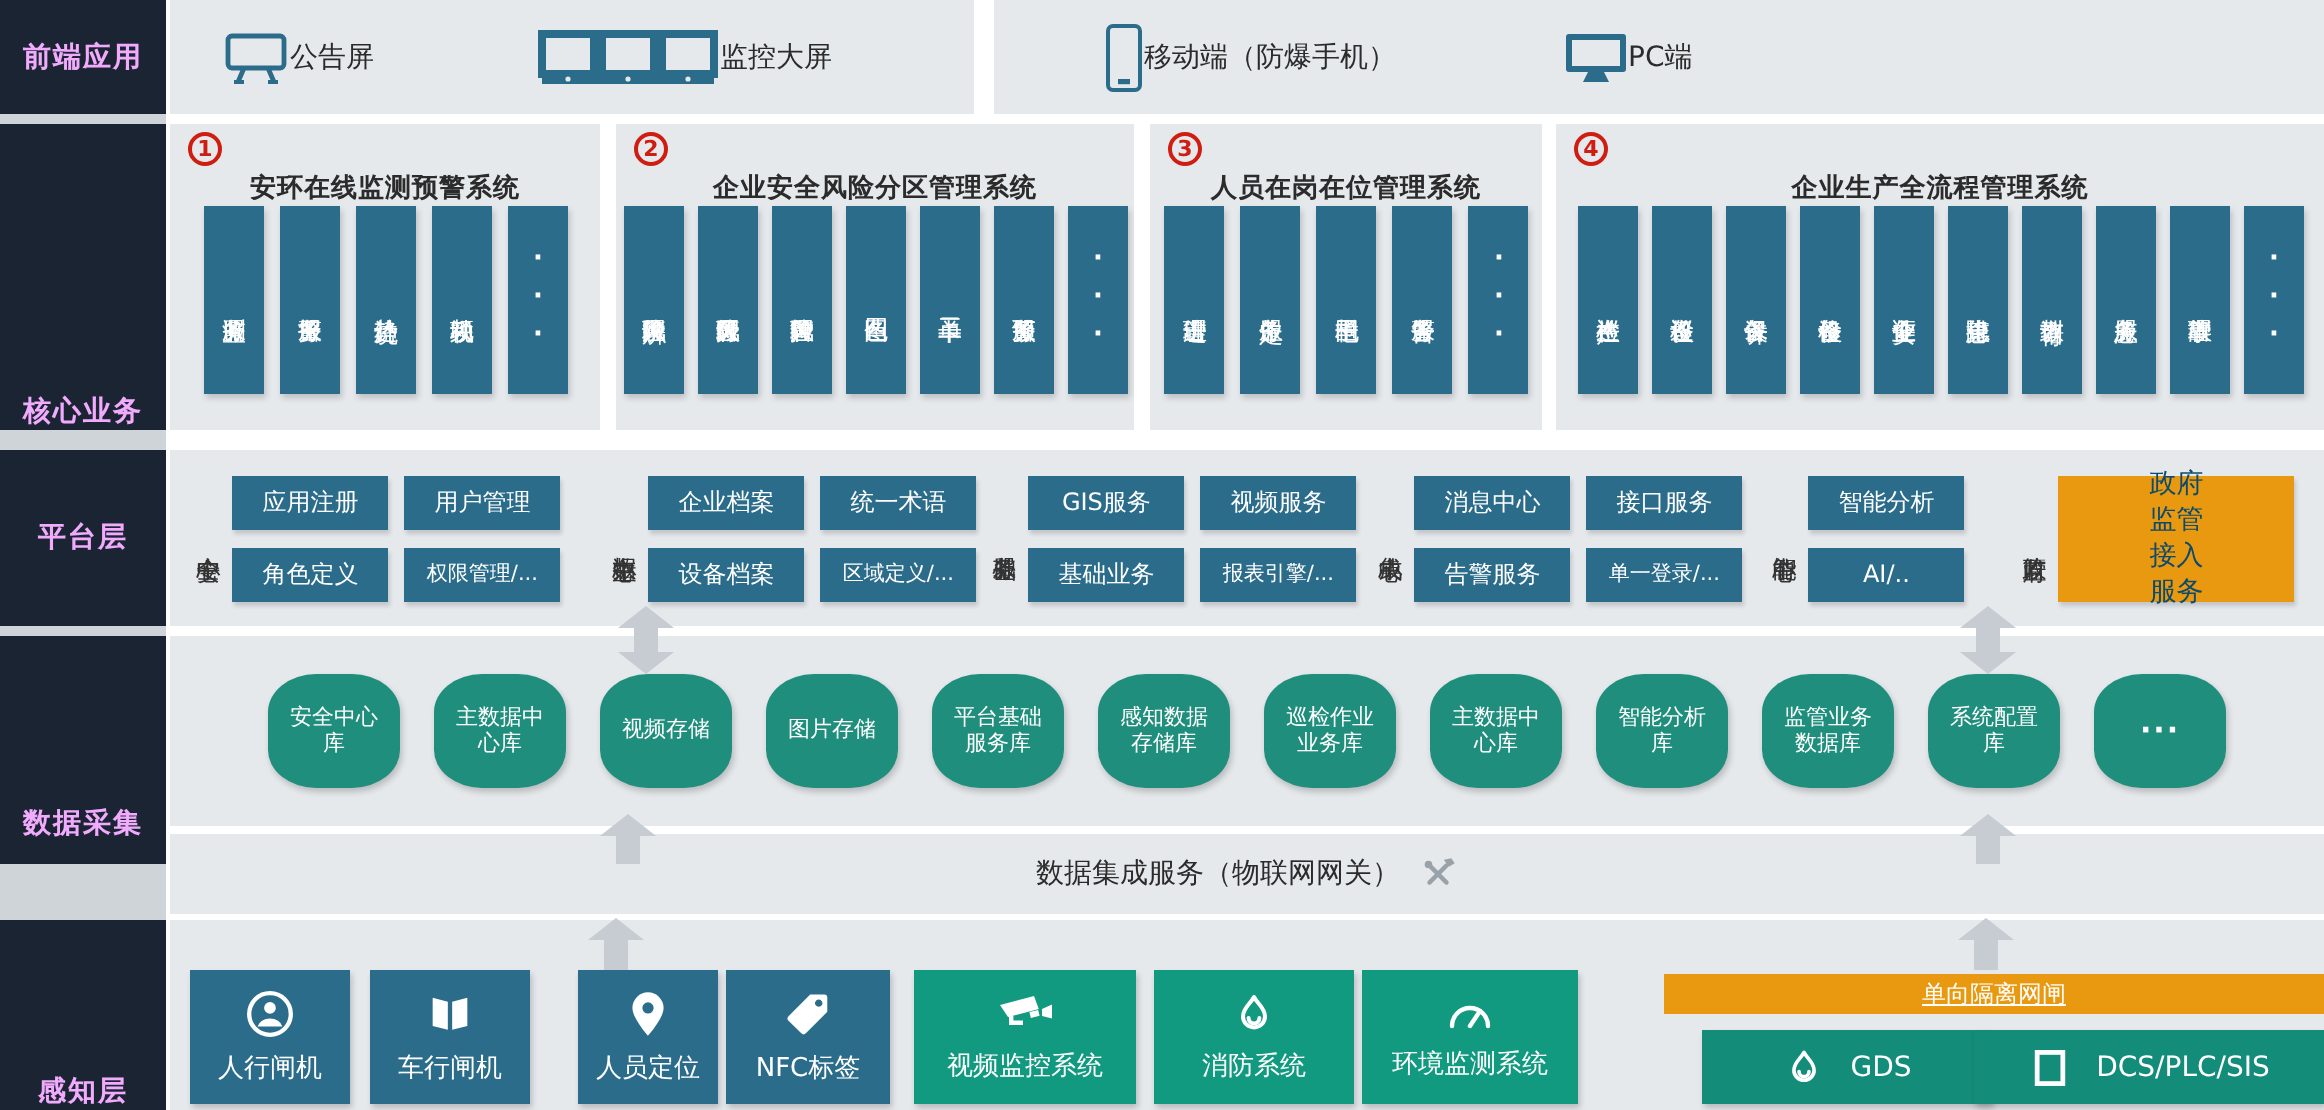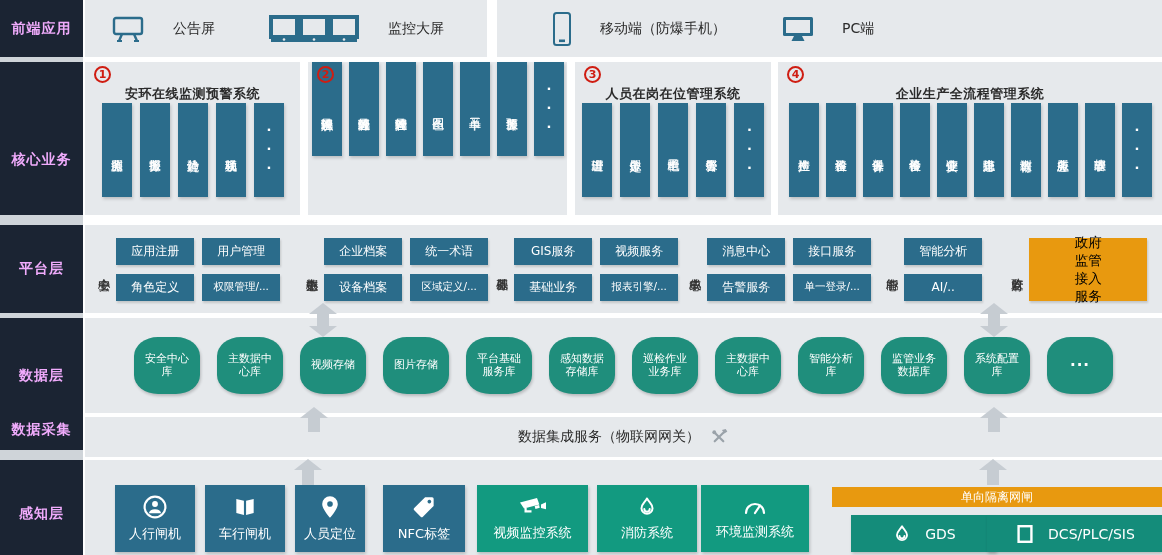--- a/index.html
+++ b/index.html
@@ -8,27 +8,27 @@
     --ink:#2b2b2b;
   }
   *{margin:0;padding:0;box-sizing:border-box;}
   body{font-family:"DejaVu Sans","Liberation Sans",sans-serif;background:#fff;}
   .stage{position:relative;width:1162px;height:555px;background:#fff;overflow:hidden;}
 
   
   .rail{position:absolute;left:0;top:0;width:83px;height:555px;background:#cfd4d9;}
   .rail-block{position:absolute;left:0;width:83px;background:var(--dark);color:#f0abfc;
     display:flex;align-items:center;justify-content:center;font-size:14px;font-weight:bold;letter-spacing:1px;}
-  .rail-block.align-top{align-items:center;}
+  .rail-block.align-top{align-items:flex-end;}
 
   
   .band{position:absolute;background:var(--band);}
 
   
-  .fe-item{position:absolute;top:0;height:100%;display:flex;align-items:center;gap:28px;}
+  .fe-item{position:absolute;top:0;height:100%;display:flex;align-items:center;gap:0;}
   .fe-label{font-size:14px;color:var(--ink);}
 
   
   .core-panel{position:absolute;top:62px;height:153px;background:var(--band);}
   .badge{position:absolute;left:9px;top:4px;width:17px;height:17px;border:2px solid var(--red);
     border-radius:50%;color:var(--red);font-size:11px;font-weight:bold;display:flex;align-items:center;justify-content:center;}
   .core-title{padding-top:23px;text-align:center;font-size:13px;font-weight:600;color:var(--ink);letter-spacing:.5px;height:41px;}
   .modules{display:flex;justify-content:center;gap:8px;}
   .modules.g7{gap:7px;}
   .vmod{width:30px;height:94px;background:var(--teal);color:#fff;font-size:12px;line-height:1.08;
@@ -37,43 +37,43 @@
   .vmod.dots{font-size:13px;letter-spacing:4px;font-weight:bold;}
 
   
   .pgroup{position:absolute;top:0;height:100%;display:flex;align-items:center;gap:6px;}
   .vlabel{writing-mode:vertical-rl;text-orientation:upright;font-size:12px;color:#333;line-height:1.1;}
   .pgrid{display:grid;grid-template-columns:78px 78px;gap:9px 8px;}
   .pgrid.one{grid-template-columns:78px;}
   .pbox{height:27px;background:var(--teal);color:#fff;font-size:12px;display:flex;align-items:center;justify-content:center;
     box-shadow:1px 2px 2px rgba(0,0,0,.15);}
   .pbox.sm{font-size:10.5px;}
-  .gov-box{width:118px;height:63px;background:var(--orange);color:#000000;font-size:13.5px;line-height:1.35;
+  .gov-box{width:118px;height:63px;background:var(--orange);color:#0c4a6e;font-size:13.5px;line-height:1.35;
     display:flex;align-items:center;justify-content:center;text-align:center;padding:0 39px;box-shadow:1px 2px 2px rgba(0,0,0,.15);}
 
   
   .stores{position:absolute;left:85px;top:318px;width:1077px;height:95px;background:var(--band);
     display:flex;align-items:center;justify-content:center;gap:17px;}
   .cyl{width:66px;height:57px;background:var(--green-store);border-radius:24px/19px;color:#fff;
     font-size:11px;line-height:1.18;display:flex;align-items:center;justify-content:center;text-align:center;
     padding:0 10px;box-shadow:1px 2px 3px rgba(0,0,0,.2);}
   .cyl.dots-h{font-size:15px;font-weight:bold;letter-spacing:1px;}
 
   
   .collect{position:absolute;left:85px;top:417px;width:1077px;height:40px;background:var(--band);
     display:flex;align-items:center;justify-content:center;gap:9px;font-size:14px;color:var(--ink);}
 
   
   .dev{position:absolute;top:25px;height:67px;color:#fff;display:flex;flex-direction:column;align-items:center;
-    justify-content:center;gap:5px;box-shadow:1px 2px 3px rgba(0,0,0,.2);margin-left:20px;}
+    justify-content:center;gap:5px;box-shadow:1px 2px 3px rgba(0,0,0,.2);}
   .dev.blue{background:var(--teal);}
   .dev.green{background:var(--green-dev);}
   .dev-label{font-size:13px;}
   .iso-bar{position:absolute;left:747px;top:27px;width:330px;height:20px;background:var(--orange);color:#fff;
-    font-size:12px;display:flex;align-items:center;justify-content:center;}
+    font-size:12px;display:flex;align-items:center;justify-content:center;text-decoration:underline;}
   .ind{position:absolute;top:55px;height:37px;background:var(--green-ind);color:#fff;display:flex;
     align-items:center;justify-content:center;gap:12px;font-size:14px;box-shadow:1px 2px 3px rgba(0,0,0,.2);}
 
   
   .arrow{position:absolute;z-index:6;width:30px;display:flex;flex-direction:column;align-items:center;}
   .a-head-up{width:0;height:0;border-left:14px solid transparent;border-right:14px solid transparent;border-bottom:11px solid var(--arrow);}
   .a-head-down{width:0;height:0;border-left:14px solid transparent;border-right:14px solid transparent;border-top:11px solid var(--arrow);}
   .a-stem{width:12px;background:var(--arrow);}
   svg{display:block;}
 </style>
@@ -88,21 +88,21 @@
       </div>
     <div class="rail-block align-top" style="top:62px;height:153px;padding-top:43px">
         <span>核心业务</span>
       </div>
     <div class="rail-block" style="top:225px;height:88px">
         <span>平台层</span>
       </div>
     <div class="rail-block align-top" style="top:318px;height:95px;padding-top:20px">
         <span>数据层</span>
       </div>
-    <div class="rail-block" style="top:410px;height:40px">
+    <div class="rail-block" style="top:392px;height:40px">
         <span>数据采集</span>
       </div>
     <div class="rail-block align-top" style="top:460px;height:95px;padding-top:12px">
         <span>感知层</span>
       </div>
   </div>
 
   <div class="band" style="left:85px;top:0;width:402px;height:57px">
     <div class="fe-item" style="left:26px">
       <span>
@@ -161,20 +161,21 @@
     <div class="modules">
       <div class="vmod">监测服务</div>
       <div class="vmod">报警服务</div>
       <div class="vmod">趋势统计</div>
       <div class="vmod">视频联动</div>
       <div class="vmod dots">···</div>
     </div>
   </div>
   <div class="core-panel" style="left:308px;width:259px">
     <span class="badge">2</span>
+    <div class="core-title">企业安全风险分区管理系统</div>
     <div class="modules g7">
       <div class="vmod">风险辨识管理</div>
       <div class="vmod">风险分级管理</div>
       <div class="vmod">风险管控管理</div>
       <div class="vmod">四色图</div>
       <div class="vmod">二单三卡</div>
       <div class="vmod">预警服务</div>
       <div class="vmod dots">···</div>
     </div>
   </div>
@@ -298,21 +299,21 @@
     </div>
     <div class="dev blue" style="left:100px;width:80px">
       <span>
         <svg viewBox="0 0 24 24" width="26" height="26" fill="#fff">
             <path d="M4 4.5 l7 1.8 v13 L4 17.5 z"></path>
             <path d="M20 4.5 l-7 1.8 v13 l7 -1.8 z"></path>
           </svg>
       </span>
       <span class="dev-label">车行闸机</span>
     </div>
-    <div class="dev blue" style="left:190px;width:70px">
+    <div class="dev blue" style="left:204px;width:70px">
       <span>
         <svg viewBox="0 0 24 24" width="26" height="26">
             <path d="M12 2 a7.2 7.2 0 0 1 7.2 7.2 C19.2 14 12 22 12 22 S4.8 14 4.8 9.2 A7.2 7.2 0 0 1 12 2 z M12 6.6 a2.6 2.6 0 1 0 0 5.2 a2.6 2.6 0 0 0 0 -5.2 z" fill="#fff" fill-rule="evenodd"></path>
           </svg>
       </span>
       <span class="dev-label">人员定位</span>
     </div>
     <div class="dev blue" style="left:278px;width:82px">
       <span>
         <svg viewBox="0 0 24 24" width="26" height="26">

